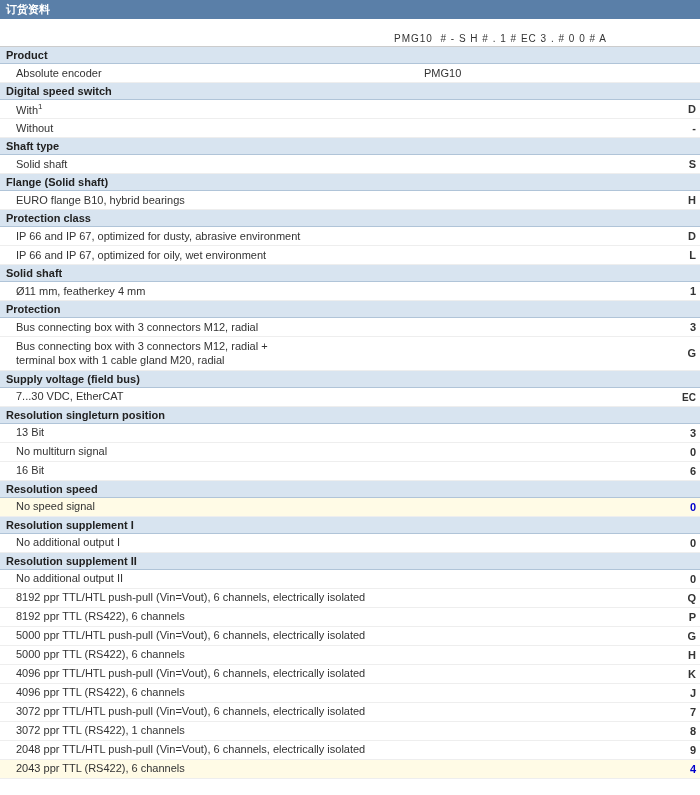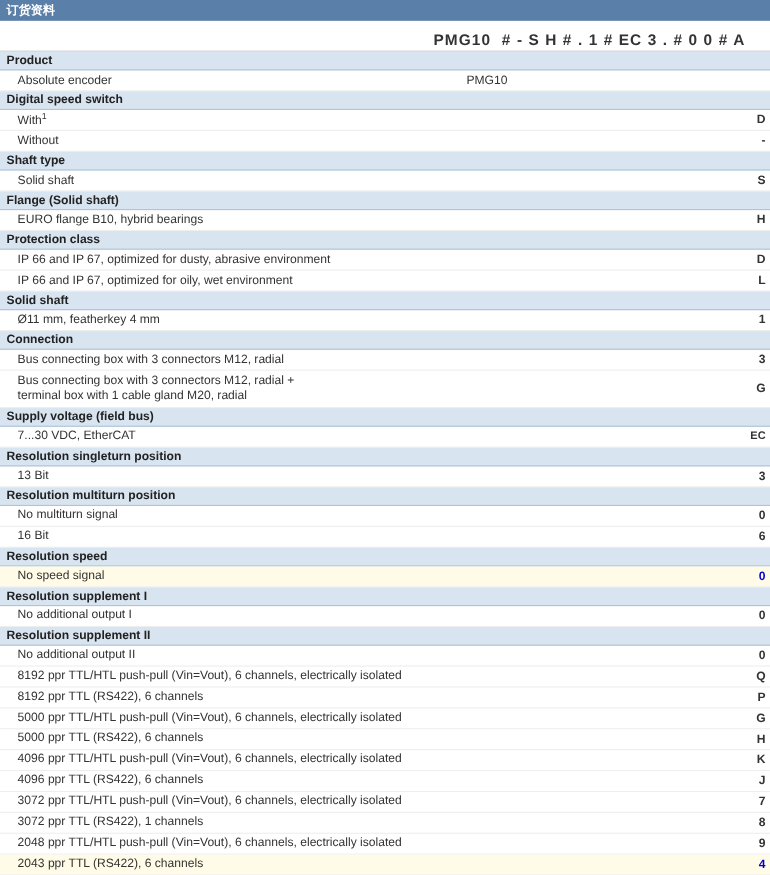--- a/index.html
+++ b/index.html
@@ -93,21 +93,21 @@
 
 <div class="page-container">
 
   <div class="top-bar">
     <span>订货资料</span>
   </div>
 
   <div class="column-headers">
     <div class="col-left"></div>
     <div class="col-codes" style="font-size:11px; font-weight:bold; letter-spacing:1px; padding-left:4px;">
-      <span style="white-space:pre; font-size:14px; font-weight:bold; color:#333;text-align:center;">PMG10  # - S H # . 1 # EC 3 . # 0 0 # A</span>
+      <span style="white-space:pre; font-size:10px; font-weight:normal; color:#333;text-align:center;">PMG10  # - S H # . 1 # EC 3 . # 0 0 # A</span>
     </div>
   </div>
 
   <div id="main-content">
       <div class="section-header">Product</div>
       <div class="row">
         <div class="row-label">Absolute encoder</div>
         <div class="row-values" style="position: relative; flex: 1 1 0%; height: 100%; min-height: 18px;">
           <span class="row-value" style="position: absolute; right: auto; top: 50%; transform: translateY(-50%); font-weight: normal; font-size: 11px; left: 0px;">PMG10</span>
         </div>
@@ -152,21 +152,21 @@
           <span class="row-value" style="position: absolute; right: 4px; top: 50%; transform: translateY(-50%); font-weight: bold; font-size: 11px;">L</span>
         </div>
       </div>
       <div class="section-header">Solid shaft</div>
       <div class="row">
         <div class="row-label">Ø11 mm, featherkey 4 mm</div>
         <div class="row-values" style="position: relative; flex: 1 1 0%; height: 100%; min-height: 18px;">
           <span class="row-value" style="position: absolute; right: 4px; top: 50%; transform: translateY(-50%); font-weight: bold; font-size: 11px;">1</span>
         </div>
       </div>
-      <div class="section-header">Connection</div>
+      <div class="section-header">Protection</div>
       <div class="row">
         <div class="row-label">Bus connecting box with 3 connectors M12, radial</div>
         <div class="row-values" style="position: relative; flex: 1 1 0%; height: 100%; min-height: 18px;">
           <span class="row-value" style="position: absolute; right: 4px; top: 50%; transform: translateY(-50%); font-weight: bold; font-size: 11px;">3</span>
         </div>
       </div>
       <div class="row">
         <div class="row-label" style="white-space: pre-line; line-height: 1.3; padding-top: 2px; padding-bottom: 2px;">Bus connecting box with 3 connectors M12, radial +
 terminal box with 1 cable gland M20, radial</div>
         <div class="row-values" style="position: relative; flex: 1 1 0%; height: 100%; min-height: 18px;">
@@ -180,21 +180,20 @@
           <span class="row-value" style="position: absolute; right: 4px; top: 50%; transform: translateY(-50%); font-weight: bold; font-size: 10px;">EC</span>
         </div>
       </div>
       <div class="section-header">Resolution singleturn position</div>
       <div class="row">
         <div class="row-label">13 Bit</div>
         <div class="row-values" style="position: relative; flex: 1 1 0%; height: 100%; min-height: 18px;">
           <span class="row-value" style="position: absolute; right: 4px; top: 50%; transform: translateY(-50%); font-weight: bold; font-size: 11px;">3</span>
         </div>
       </div>
-      <div class="section-header">Resolution multiturn position</div>
       <div class="row">
         <div class="row-label">No multiturn signal</div>
         <div class="row-values" style="position: relative; flex: 1 1 0%; height: 100%; min-height: 18px;">
           <span class="row-value" style="position: absolute; right: 4px; top: 50%; transform: translateY(-50%); font-weight: bold; font-size: 11px;">0</span>
         </div>
       </div>
       <div class="row">
         <div class="row-label">16 Bit</div>
         <div class="row-values" style="position: relative; flex: 1 1 0%; height: 100%; min-height: 18px;">
           <span class="row-value" style="position: absolute; right: 4px; top: 50%; transform: translateY(-50%); font-weight: bold; font-size: 11px;">6</span>

